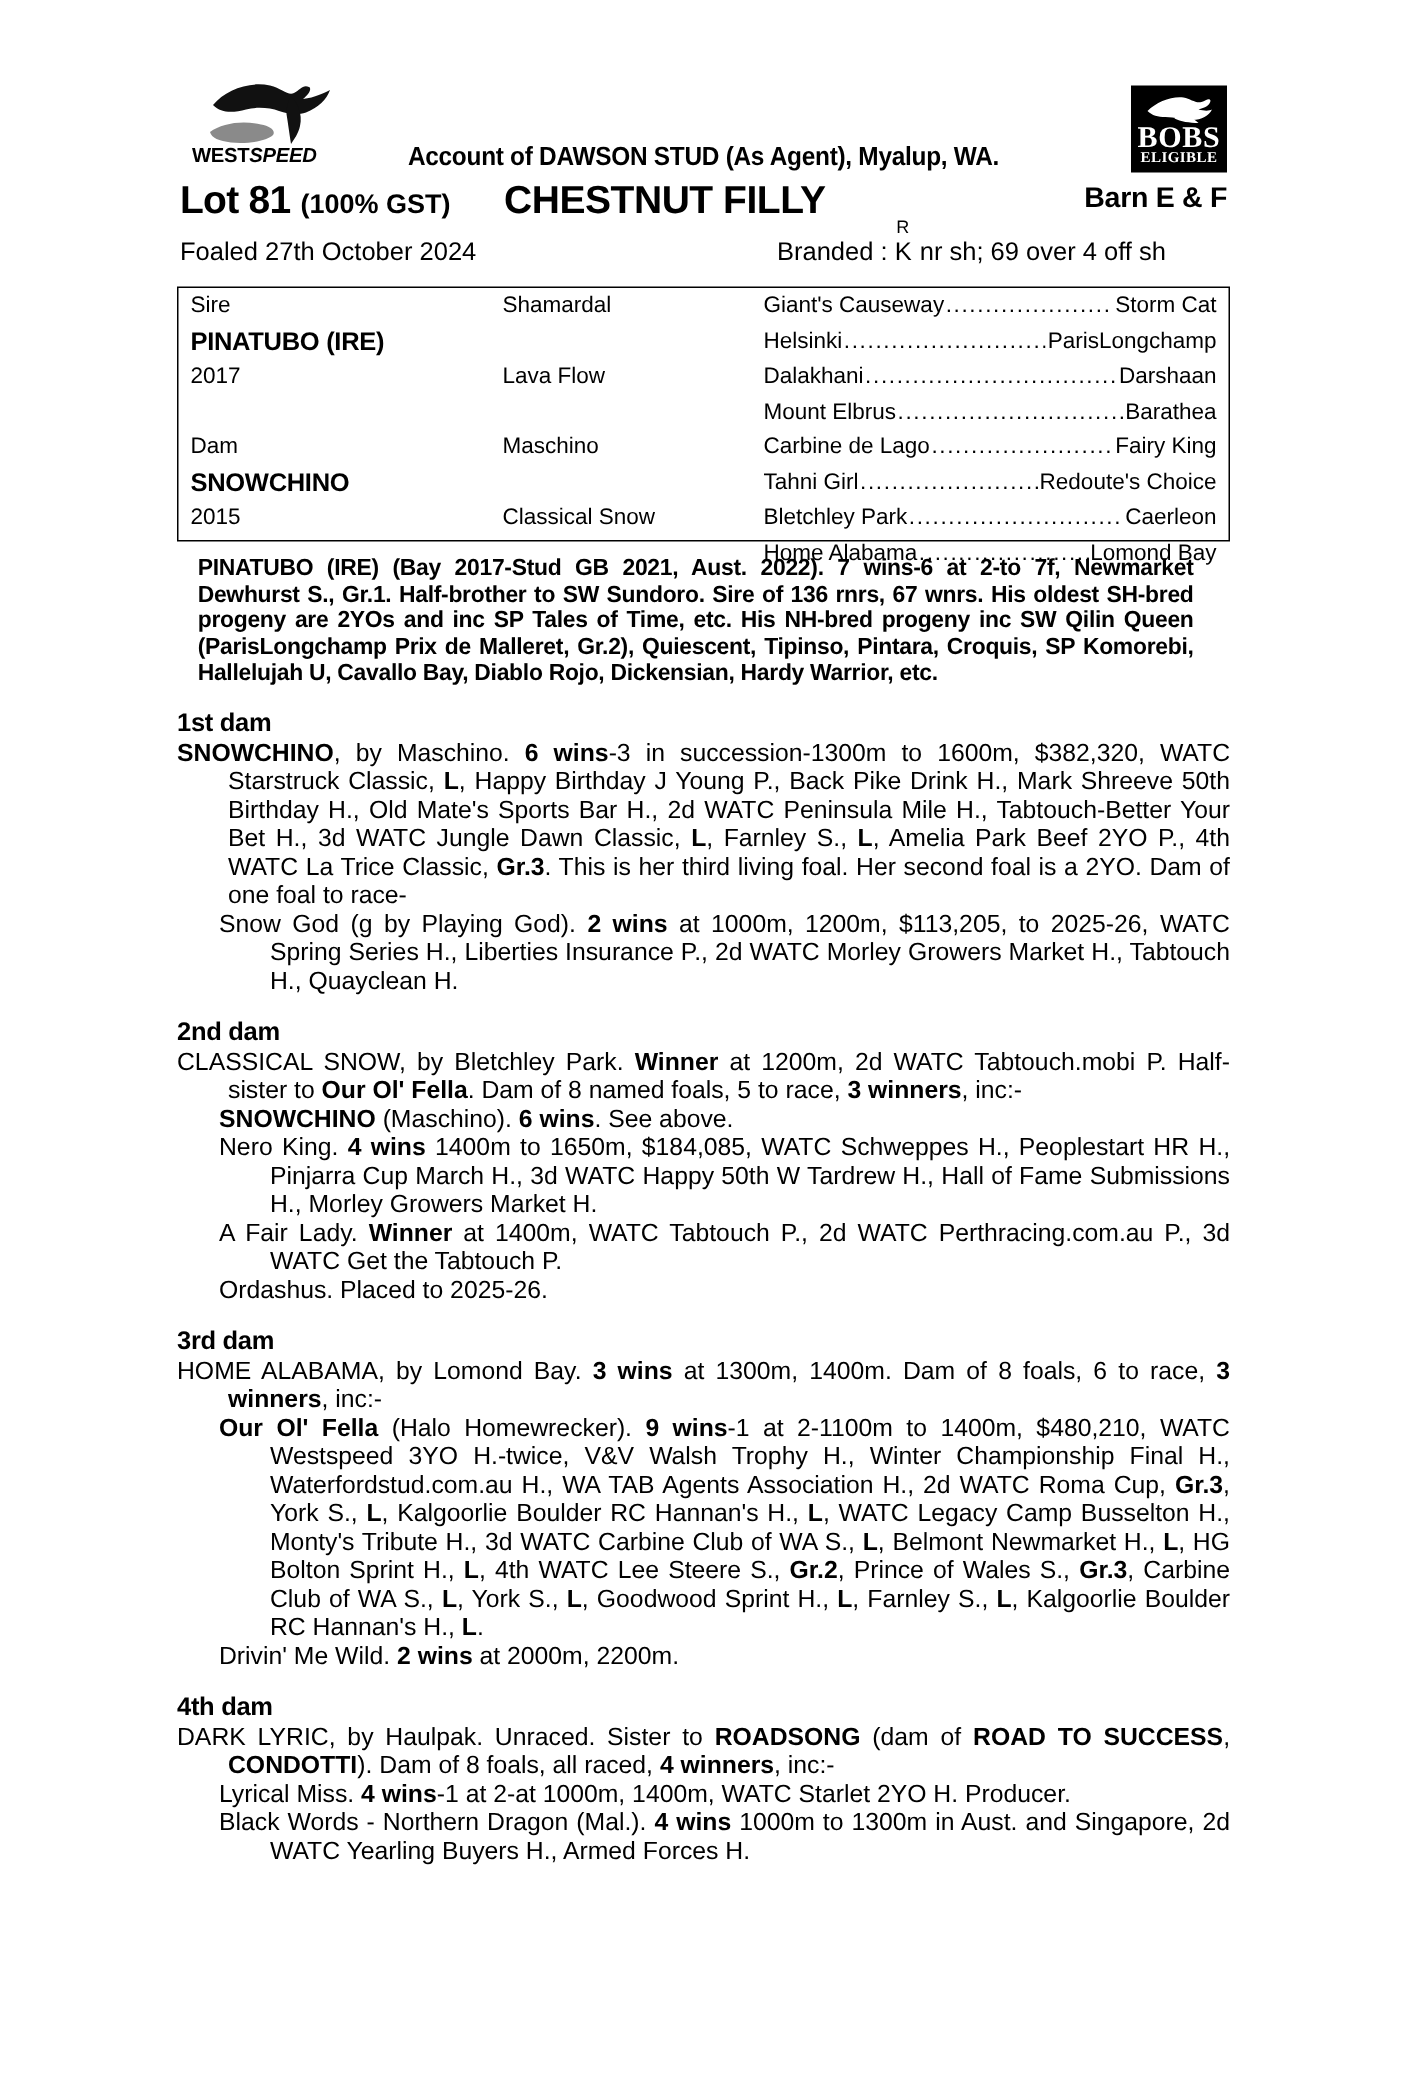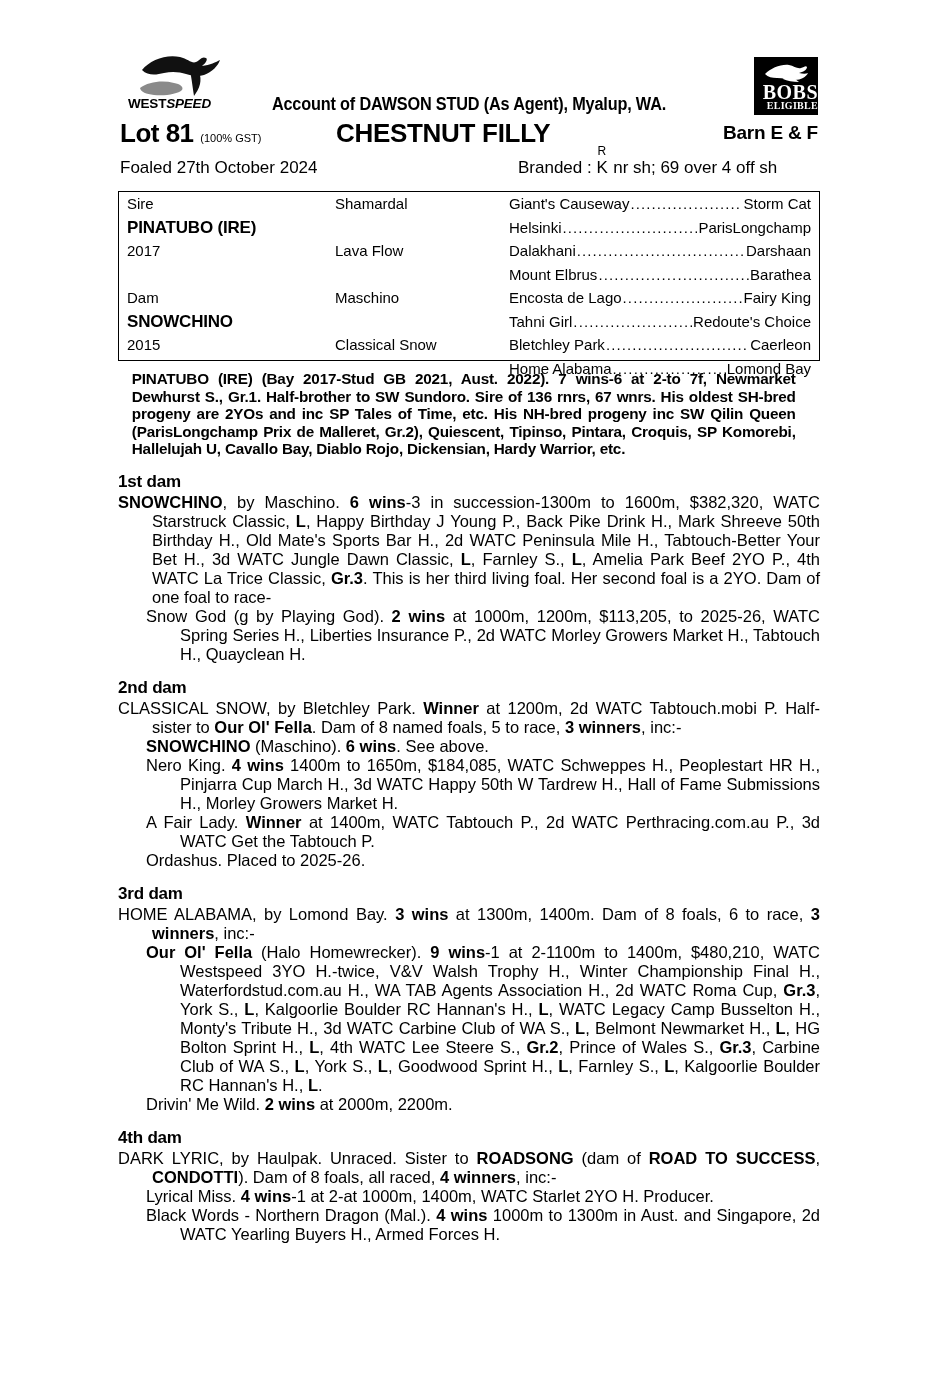--- a/index.html
+++ b/index.html
@@ -48,21 +48,21 @@
   .ws-text .sp { font-style: italic; font-weight: bold; margin-top: 24px; }
 
   .bobs-logo {
     position: absolute;
     right: 2px;
     top: 57px;
     width: 64px;
     height: 58px;
     background: #000000;
     color: #ffffff;
-    text-align: right;
+    text-align: center;
   }
   .bobs-horse { position: absolute; left: 9px; top: 5px; width: 46px; height: 22px; }
   .bobs-name {
     position: absolute; left: 0; right: 0; top: 25px;
     font-family: "Liberation Serif", serif;
     font-weight: bold;
     font-size: 20px;
     line-height: 20px;
     letter-spacing: 0.5px;
   }
@@ -94,22 +94,22 @@
   }
   .lot-label {
     position: absolute;
     left: 2px;
     top: -2px;
     font-size: 26px;
     font-weight: bold;
     letter-spacing: -0.5px;
   }
   .gst {
-    font-size: 11px;
-    font-weight: normal;
+    font-size: 18px;
+    font-weight: bold;
     letter-spacing: 0;
     vertical-align: baseline;
   }
   .color-sex {
     position: absolute;
     left: 218px;
     top: -2px;
     font-size: 26px;
     font-weight: bold;
     letter-spacing: -0.3px;
@@ -284,21 +284,21 @@
         <span class="lname">Dalakhani</span>
           <span class="dots">........................................................</span>
           <span class="rname">Darshaan</span>
       </div>
       <div class="leader-row">
         <span class="lname">Mount Elbrus</span>
           <span class="dots">........................................................</span>
           <span class="rname">Barathea</span>
       </div>
       <div class="leader-row">
-        <span class="lname">Encosta de Lago</span>
+        <span class="lname">Carbine de Lago</span>
           <span class="dots">........................................................</span>
           <span class="rname">Fairy King</span>
       </div>
       <div class="leader-row">
         <span class="lname">Tahni Girl</span>
           <span class="dots">........................................................</span>
           <span class="rname">Redoute's Choice</span>
       </div>
       <div class="leader-row">
         <span class="lname">Bletchley Park</span>

